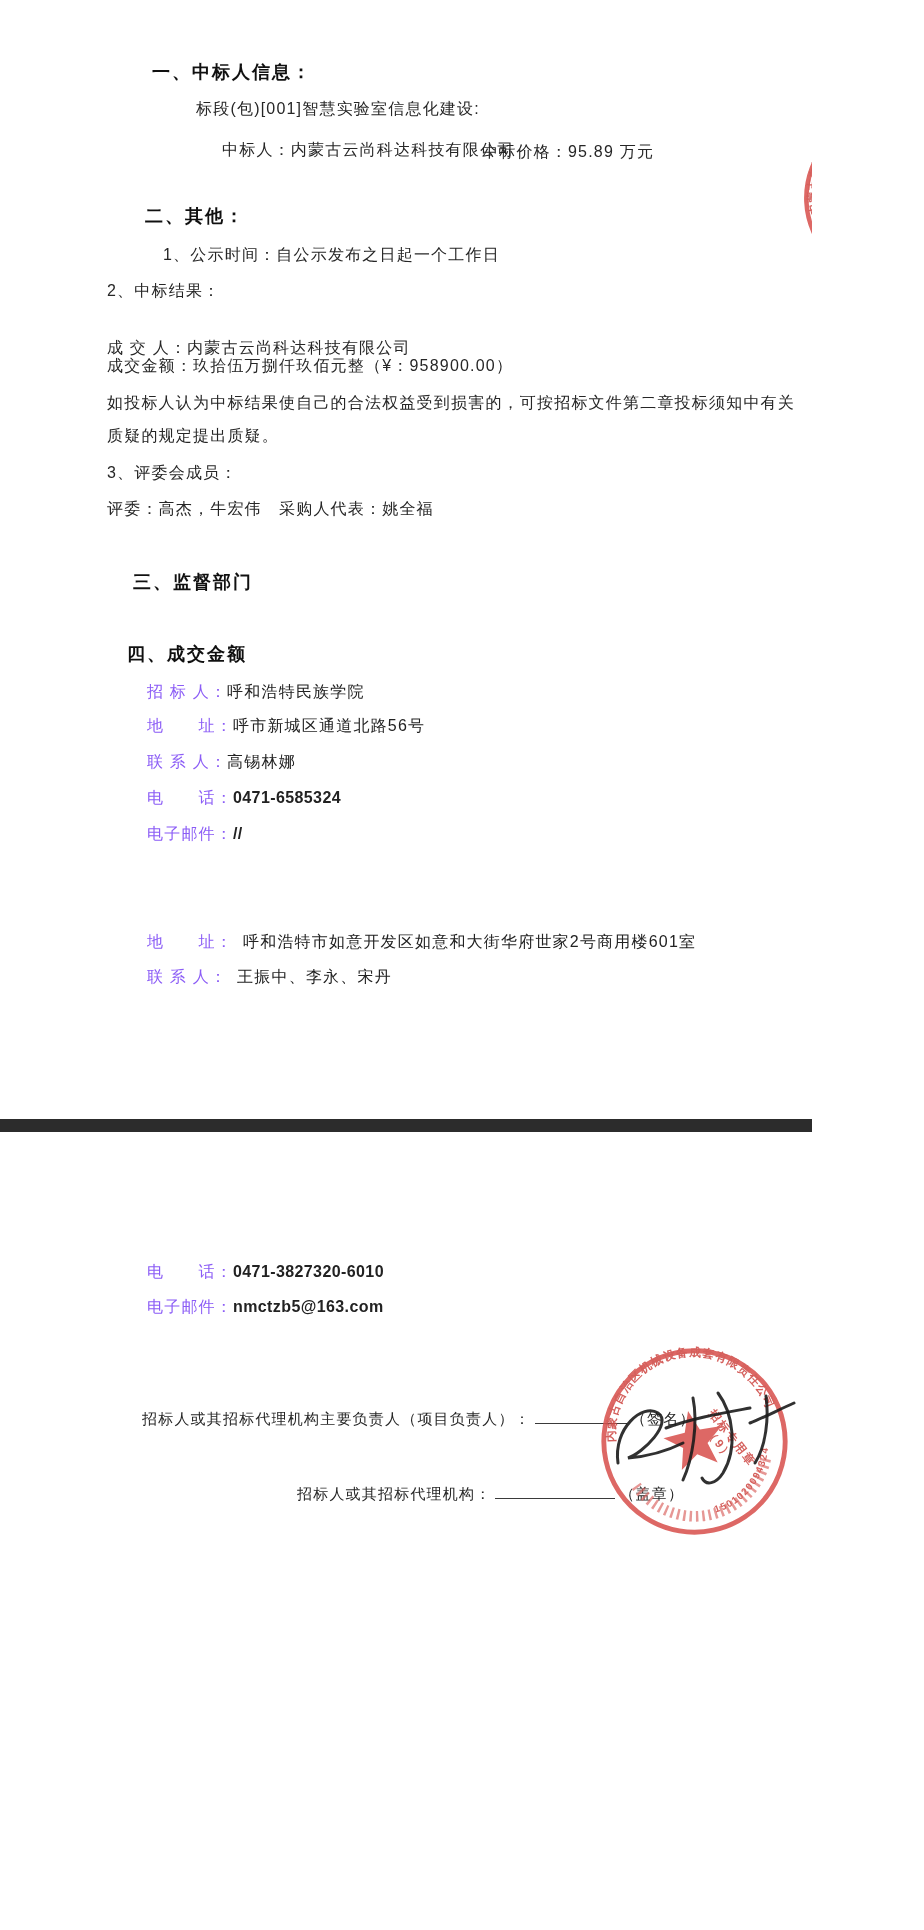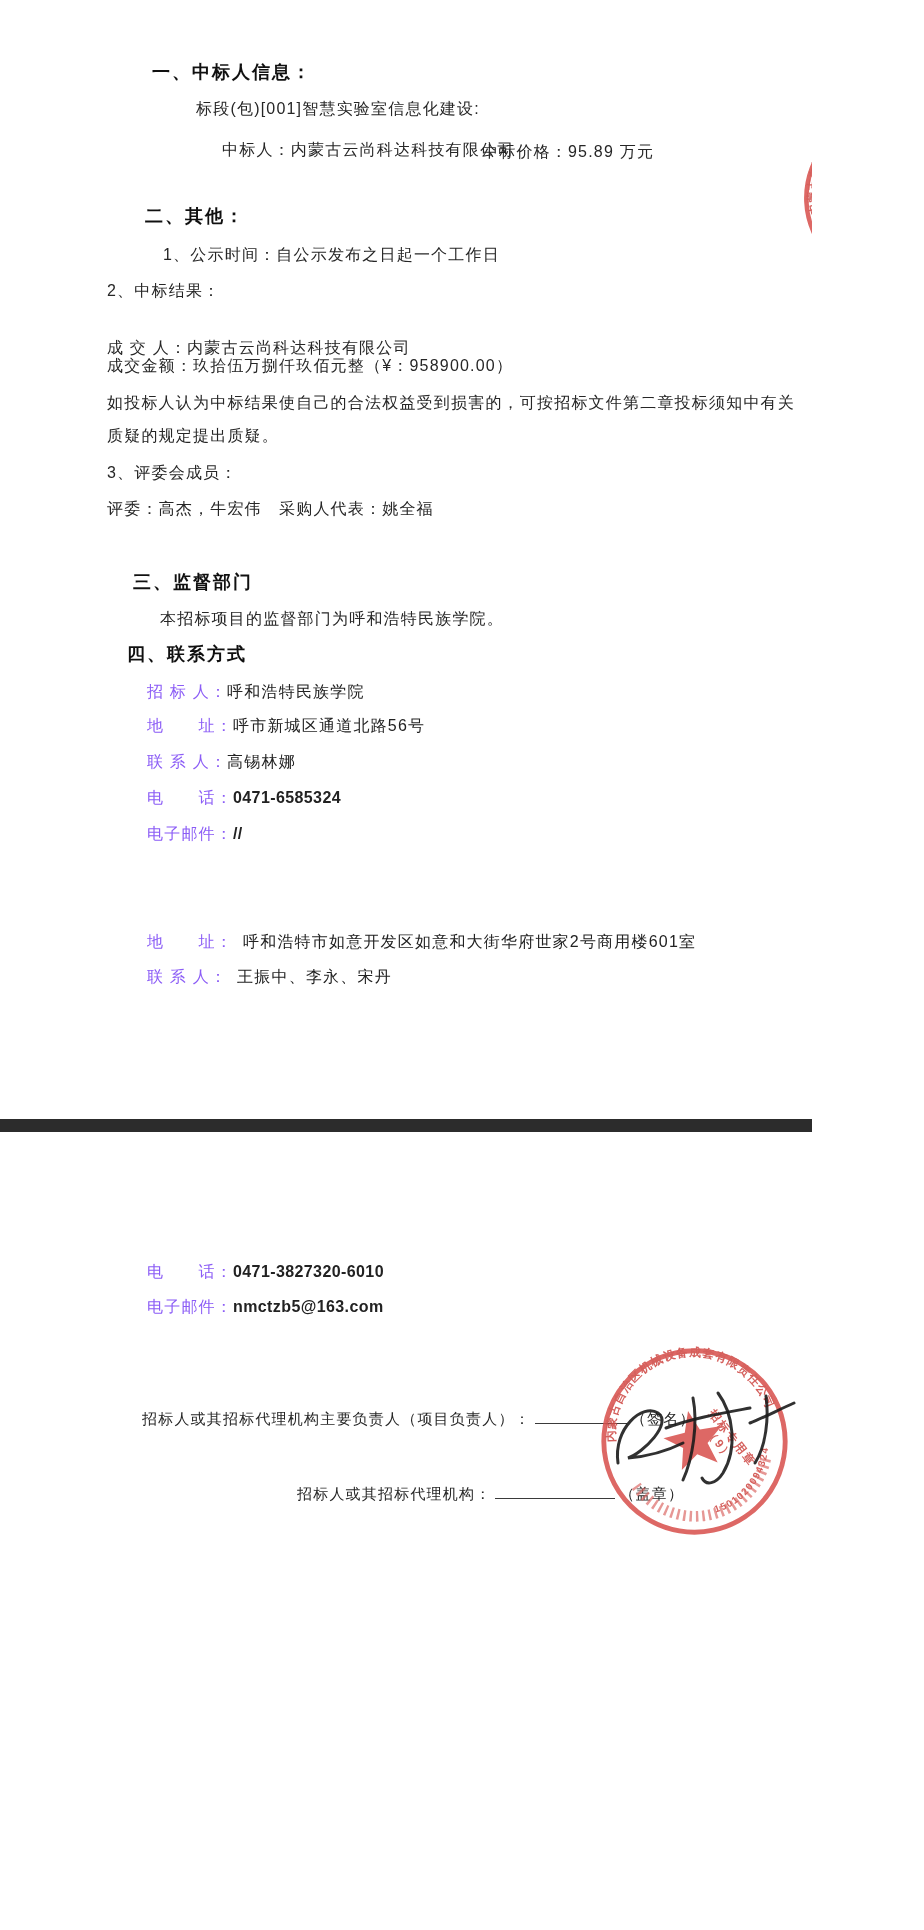--- a/index.html
+++ b/index.html
@@ -74,23 +74,22 @@
   <div class="line" style="left:163px;top:245px;">1、公示时间：自公示发布之日起一个工作日</div>
   <div class="line" style="left:107px;top:281px;">2、中标结果：</div>
   <div class="line" style="left:107px;top:317px;margin-top:21px;">成 交 人：内蒙古云尚科达科技有限公司</div>
   <div class="line" style="left:107px;top:356px;">成交金额：玖拾伍万捌仟玖佰元整（¥：958900.00）</div>
   <div class="line" style="left:107px;top:393px;">如投标人认为中标结果使自己的合法权益受到损害的，可按招标文件第二章投标须知中有关</div>
   <div class="line" style="left:107px;top:426px;">质疑的规定提出质疑。</div>
   <div class="line" style="left:107px;top:463px;">3、评委会成员：</div>
   <div class="line" style="left:107px;top:499px;">评委：高杰，牛宏伟　采购人代表：姚全福</div>
 
   <div class="line heading" style="left:133px;top:570px;">三、监督部门</div>
-  <div class="line" style="left:160px;top:609px;">本招标项目的监督部门为呼和浩特民族学院。</div>
 
-  <div class="line heading" style="left:127px;top:642px;">四、联系方式</div>
+  <div class="line heading" style="left:127px;top:642px;">四、成交金额</div>
 
   <div class="line" style="left:147px;top:682px;">
     <span class="lbl">招 标 人：</span><span class="val">呼和浩特民族学院</span>
   </div>
   <div class="line" style="left:147px;top:716px;">
     <span class="lbl">地　　址：</span><span class="val">呼市新城区通道北路56号</span>
   </div>
   <div class="line" style="left:147px;top:752px;">
     <span class="lbl">联 系 人：</span><span class="val">高锡林娜</span>
   </div>

